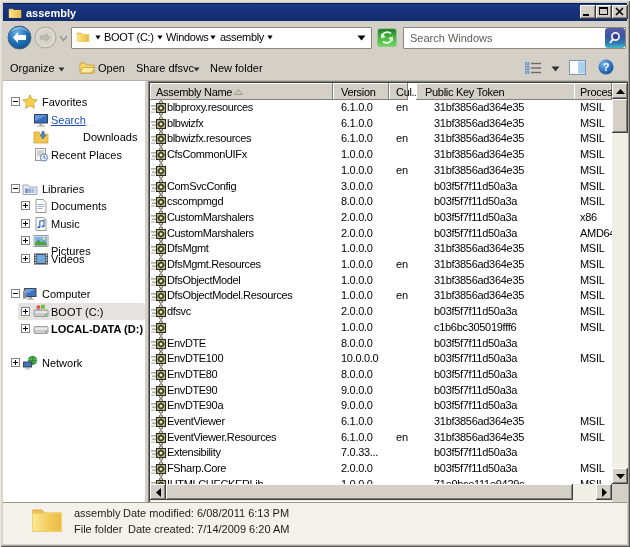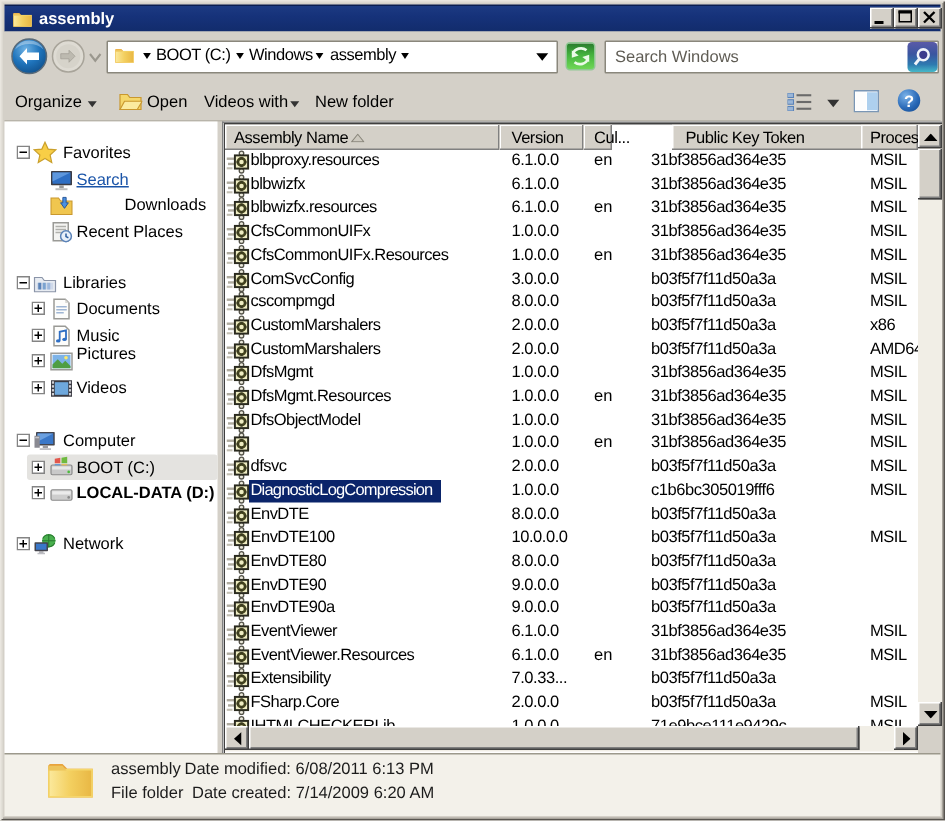--- a/index.html
+++ b/index.html
@@ -147,21 +147,21 @@
 <svg style="position:absolute;left:58px;top:67px" width="7" height="5" viewBox="0 0 7 5">
     <path d="M0.5 0.5 L3.5 4.5 L6.5 0.5 Z" fill="#333"></path>
   </svg>
 <div style="position:absolute;left:79px;top:61px;width:16px;height:14px">
 <svg width="16" height="14" viewBox="0 0 16 14">
       <path d="M1 2 L6 2 L7.5 4 L15 4 L15 12 L1 12 Z" fill="#f5d76b" stroke="#c9982f" stroke-width="0.8"></path>
       <path d="M1 12 L4 6.5 L15.8 6.5 L12.5 12 Z" fill="#fbeba0" stroke="#c9982f" stroke-width="0.8"></path>
     </svg>
   </div>
 <span style="position:absolute;left:98px;top:62px">Open</span>
-<span style="position:absolute;left:136px;top:62px">Videos with</span>
+<span style="position:absolute;left:136px;top:62px">Share dfsvc</span>
 <svg style="position:absolute;left:193px;top:67px" width="7" height="5" viewBox="0 0 7 5">
     <path d="M0.5 0.5 L3.5 4.5 L6.5 0.5 Z" fill="#333"></path>
   </svg>
 <span style="position:absolute;left:210px;top:62px">New folder</span>
 <svg style="position:absolute;left:525px;top:62px" width="16" height="12" viewBox="0 0 16 12">
   <rect x="0" y="0" width="4" height="3" fill="#9ab6d8" stroke="#5b83b8" stroke-width="0.7"></rect>
   <rect x="0" y="4.5" width="4" height="3" fill="#9ab6d8" stroke="#5b83b8" stroke-width="0.7"></rect>
   <rect x="0" y="9" width="4" height="3" fill="#9ab6d8" stroke="#5b83b8" stroke-width="0.7"></rect>
   <rect x="6" y="0.8" width="10" height="1.4" fill="#6a6a6a"></rect>
   <rect x="6" y="5.3" width="10" height="1.4" fill="#6a6a6a"></rect>
@@ -275,21 +275,21 @@
     <rect x="4" y="2" width="1" height="5" fill="#000"></rect>
   </svg>
 <div style="position:absolute;left:33px;top:233px;width:16px;height:16px">
     <svg width="16" height="16" viewBox="0 0 16 16">
       <rect x="1" y="2.5" width="14" height="11" fill="#fff" stroke="#9a9a96"></rect>
       <rect x="2" y="3.5" width="12" height="9" fill="#7db3e8"></rect>
       <path d="M2 10 L5.5 6.5 L8.5 9.5 L10.5 7.5 L14 11 L14 12.5 L2 12.5 Z" fill="#4f9e43"></path>
       <circle cx="11" cy="5.5" r="1.2" fill="#fce96a"></circle>
     </svg>
   </div>
-<span style="position:absolute;left:51px;top:230px;">Pictures</span>
+<span style="position:absolute;left:51px;top:245px;">Pictures</span>
 <svg style="position:absolute;left:21px;top:254px" width="9" height="9" viewBox="0 0 9 9">
 <rect x="0.5" y="0.5" width="8" height="8" fill="#fff" stroke="#848484"></rect>
     <rect x="2" y="4" width="5" height="1" fill="#000"></rect>
     <rect x="4" y="2" width="1" height="5" fill="#000"></rect>
   </svg>
 <div style="position:absolute;left:33px;top:251px;width:16px;height:16px">
     <svg width="16" height="16" viewBox="0 0 16 16">
       <rect x="1" y="2.5" width="14" height="11" fill="#3a3a42"></rect>
       <rect x="3.5" y="3.8" width="9" height="8.4" fill="#6ea8dd"></rect>
       <rect x="1.6" y="3.2" width="1.4" height="1.6" fill="#cfcfd4"></rect>
@@ -374,21 +374,21 @@
   <svg style="position:absolute;left:84px;top:6px" width="9" height="6" viewBox="0 0 9 6">
       <path d="M4.5 0.5 L8.5 5.5 L0.5 5.5 Z" fill="#cdc9bf" stroke="#8a877c" stroke-width="0.7"></path>
     </svg>
 </div>
 <div class="hdr" style="left:333px;width:56px">
     <span style="left:8px">Version</span>
   </div>
 <div class="hdr" style="left:389px;width:19px">
     <span style="left:7px">Cul...</span>
   </div>
-<div class="hdr" style="left:448px;width:171px">
+<div class="hdr" style="left:416px;width:171px">
     <span style="left:9px">Public Key Token</span>
   </div>
 <div class="hdr" style="left:574px;width:38px">
     <span style="left:6px">Proces.</span>
   </div>
 
 <div class="listclip">
 <div class="lrow" style="top:0.0px">
       <div class="ic">
         <svg class="aicon" width="16" height="16" viewBox="0 0 16 16">
@@ -486,21 +486,20 @@
 <circle cx="10" cy="2.2" r="1.5" fill="#eceadc" stroke="#55544a" stroke-width="0.9"></circle>
 <circle cx="10" cy="13.8" r="1.5" fill="#eceadc" stroke="#55544a" stroke-width="0.9"></circle>
 <rect x="5.6" y="3.6" width="8.8" height="8.8" fill="#eeecc2" stroke="#2a2a1e" stroke-width="1.3"></rect>
 <circle cx="10" cy="8" r="2.4" fill="none" stroke="#45451f" stroke-width="1.8"></circle>
 <rect x="9.3" y="4.6" width="1.5" height="1.5" fill="#3a3a20"></rect>
 <rect x="9.3" y="9.9" width="1.5" height="1.5" fill="#3a3a20"></rect>
 <rect x="6.7" y="7.3" width="1.5" height="1.5" fill="#3a3a20"></rect>
 <rect x="11.8" y="7.3" width="1.5" height="1.5" fill="#3a3a20"></rect>
 </svg>
       </div>
-      <span class="nm">CfsCommonUIFx.Resources</span>
       <span class="cv">1.0.0.0</span>
       <span class="cc">en</span>
       <span class="ck">31bf3856ad364e35</span>
       <span class="cp">MSIL</span>
     </div>
     <div class="lrow" style="top:78.5px">
       <div class="ic">
         <svg class="aicon" width="16" height="16" viewBox="0 0 16 16">
 <rect x="0" y="5" width="5" height="1.6" fill="#b0aca0"></rect>
 <rect x="1" y="8.5" width="5" height="1.6" fill="#b0aca0"></rect>
@@ -662,20 +661,21 @@
 <circle cx="10" cy="2.2" r="1.5" fill="#eceadc" stroke="#55544a" stroke-width="0.9"></circle>
 <circle cx="10" cy="13.8" r="1.5" fill="#eceadc" stroke="#55544a" stroke-width="0.9"></circle>
 <rect x="5.6" y="3.6" width="8.8" height="8.8" fill="#eeecc2" stroke="#2a2a1e" stroke-width="1.3"></rect>
 <circle cx="10" cy="8" r="2.4" fill="none" stroke="#45451f" stroke-width="1.8"></circle>
 <rect x="9.3" y="4.6" width="1.5" height="1.5" fill="#3a3a20"></rect>
 <rect x="9.3" y="9.9" width="1.5" height="1.5" fill="#3a3a20"></rect>
 <rect x="6.7" y="7.3" width="1.5" height="1.5" fill="#3a3a20"></rect>
 <rect x="11.8" y="7.3" width="1.5" height="1.5" fill="#3a3a20"></rect>
 </svg>
       </div>
+      <span class="nm">DfsObjectModel.Resources</span>
       <span class="cv">1.0.0.0</span>
       <span class="cc">en</span>
       <span class="ck">31bf3856ad364e35</span>
       <span class="cp">MSIL</span>
     </div>
     <div class="lrow" style="top:204.1px">
       <div class="ic">
         <svg class="aicon" width="16" height="16" viewBox="0 0 16 16">
 <rect x="0" y="5" width="5" height="1.6" fill="#b0aca0"></rect>
 <rect x="1" y="8.5" width="5" height="1.6" fill="#b0aca0"></rect>
@@ -705,21 +705,20 @@
 <circle cx="10" cy="2.2" r="1.5" fill="#eceadc" stroke="#55544a" stroke-width="0.9"></circle>
 <circle cx="10" cy="13.8" r="1.5" fill="#eceadc" stroke="#55544a" stroke-width="0.9"></circle>
 <rect x="5.6" y="3.6" width="8.8" height="8.8" fill="#eeecc2" stroke="#2a2a1e" stroke-width="1.3"></rect>
 <circle cx="10" cy="8" r="2.4" fill="none" stroke="#45451f" stroke-width="1.8"></circle>
 <rect x="9.3" y="4.6" width="1.5" height="1.5" fill="#3a3a20"></rect>
 <rect x="9.3" y="9.9" width="1.5" height="1.5" fill="#3a3a20"></rect>
 <rect x="6.7" y="7.3" width="1.5" height="1.5" fill="#3a3a20"></rect>
 <rect x="11.8" y="7.3" width="1.5" height="1.5" fill="#3a3a20"></rect>
 </svg>
       </div>
-      <span class="nm sel">DiagnosticLogCompression</span>
       <span class="cv">1.0.0.0</span>
       <span class="cc"></span>
       <span class="ck">c1b6bc305019fff6</span>
       <span class="cp">MSIL</span>
     </div>
     <div class="lrow" style="top:235.5px">
       <div class="ic">
         <svg class="aicon" width="16" height="16" viewBox="0 0 16 16">
 <rect x="0" y="5" width="5" height="1.6" fill="#b0aca0"></rect>
 <rect x="1" y="8.5" width="5" height="1.6" fill="#b0aca0"></rect>

